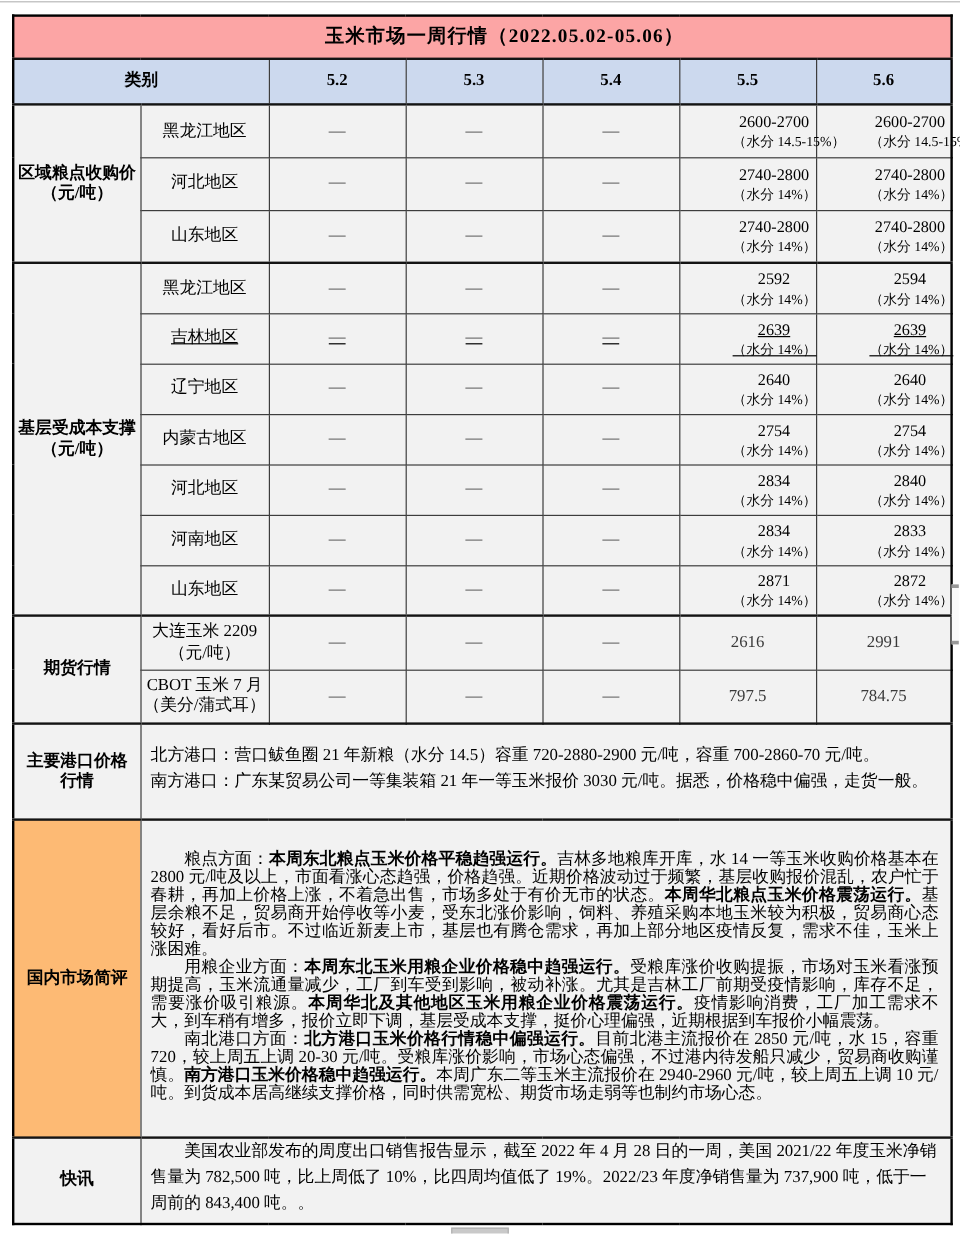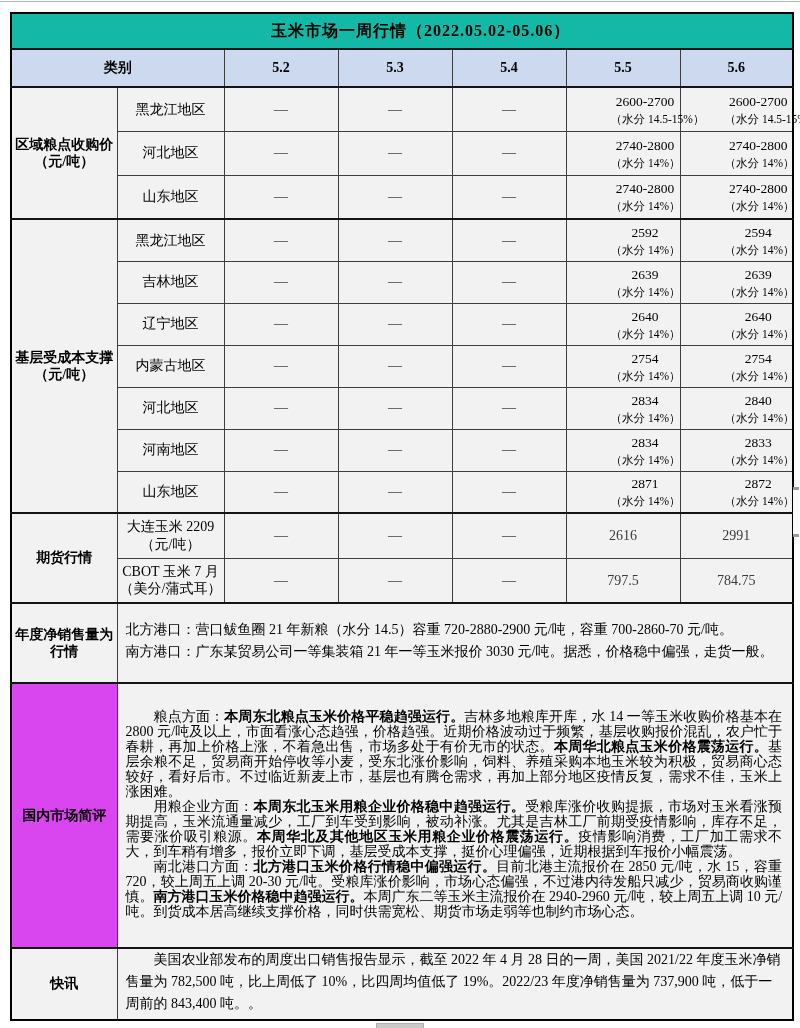--- a/index.html
+++ b/index.html
@@ -6,35 +6,35 @@
   body{
     width:800px;height:1028px;position:relative;background:#ffffff;
     font-family:"Liberation Serif","DejaVu Serif",serif;color:#000;
     overflow:hidden;
   }
   .top-line{position:absolute;left:0;top:1px;width:100%;height:1px;background:#b8b8b8;}
   .wrap{position:absolute;left:10px;top:12px;width:782px;}
   table{border-collapse:collapse;table-layout:fixed;width:782px;border:2px solid #000;}
   td{border:1px solid #3d3d3d;background:#F2F2F2;padding:0 2px;vertical-align:middle;text-align:center;font-size:14px;line-height:1.25;}
   tr.sec > td{border-top:2px solid #141414;}
-  .title-cell{background:#14b8a6;font-weight:bold;font-size:16px;height:34px;letter-spacing:1px;padding-left:39px;}
+  .title-cell{background:#fca5a5;font-weight:bold;font-size:16px;height:34px;letter-spacing:1px;padding-left:39px;}
   .head-cell{background:#CCD9EE;font-weight:bold;height:36px;border-top:2px solid #141414;}
   .sec-label{font-weight:bold;white-space:pre-line;}
   .row-name{white-space:pre-line;}
   .val .v{font-size:13.5px;line-height:19px;margin-left:44px;}
   .val .n{font-size:11.5px;line-height:16px;white-space:nowrap;padding-left:42px;}
   .dash{font-size:14px;color:#3a3a3a;}
   .text-cell{text-align:left;padding:0 10px 4px 8px;vertical-align:middle;}
   .para{margin:0;font-size:14px;}
   .para.indent{text-indent:2em;}
   .bold{font-weight:bold;}
   .port .para{line-height:22px;}
   .review .para{line-height:15px;text-align:justify;}
   .news .para{line-height:22px;}
-  .review-label{background:#d946ef;}
+  .review-label{background:#fdba74;}
   .handle-right{position:absolute;left:793px;top:487px;width:6px;height:44px;background:#fafafa;border-top:3px solid #999;border-bottom:3px solid #999;}
   .hscroll-thumb{position:absolute;left:376px;top:1023px;width:46px;height:5px;background:#c9c9c9;border:1px solid #b0b0b0;}
 </style>
 </head>
 <body>
 
 <div class="top-line"></div>
 
 <div class="wrap">
   <table>
@@ -136,21 +136,21 @@
           </td>
           <td class="val">
             <div class="v">2592</div>
             <div class="n">（水分 14%）</div>
           </td>
           <td class="val">
             <div class="v">2594</div>
             <div class="n">（水分 14%）</div>
           </td>
         </tr>
-        <tr style="height: 42px;">
+        <tr style="height: 42px; text-decoration: underline;">
           <td class="row-name">吉林地区</td>
           <td class="val">
             <div class="dash">—</div>
           </td>
           <td class="val">
             <div class="dash">—</div>
           </td>
           <td class="val">
             <div class="dash">—</div>
           </td>
@@ -296,21 +296,21 @@
             <div class="dash">—</div>
           </td>
           <td class="val">
             <div class="dash">797.5</div>
           </td>
           <td class="val">
             <div class="dash">784.75</div>
           </td>
         </tr>
         <tr class="sec" style="height: 80px;">
-          <td class="sec-label">年度净销售量为
+          <td class="sec-label">主要港口价格
 行情</td>
           <td class="text-cell port" colspan="6">
             <p class="para"><span>北方港口：营口鲅鱼圈 21 年新粮（水分 14.5）容重 720-2880-2900 元/吨，容重 700-2860-70 元/吨。</span></p>
             <p class="para"><span>南方港口：广东某贸易公司一等集装箱 21 年一等玉米报价 3030 元/吨。据悉，价格稳中偏强，走货一般。</span></p>
           </td>
         </tr>
         <tr class="sec" style="height: 265px;">
           <td class="sec-label review-label">国内市场简评</td>
           <td class="text-cell review" colspan="6">
             <p class="para indent"><span>粮点方面：</span><span class="bold">本周东北粮点玉米价格平稳趋强运行。</span><span>吉林多地粮库开库，水 14 一等玉米收购价格基本在 2800 元/吨及以上，市面看涨心态趋强，价格趋强。近期价格波动过于频繁，基层收购报价混乱，农户忙于春耕，再加上价格上涨，不着急出售，市场多处于有价无市的状态。</span><span class="bold">本周华北粮点玉米价格震荡运行。</span><span>基层余粮不足，贸易商开始停收等小麦，受东北涨价影响，饲料、养殖采购本地玉米较为积极，贸易商心态较好，看好后市。不过临近新麦上市，基层也有腾仓需求，再加上部分地区疫情反复，需求不佳，玉米上涨困难。</span></p>

